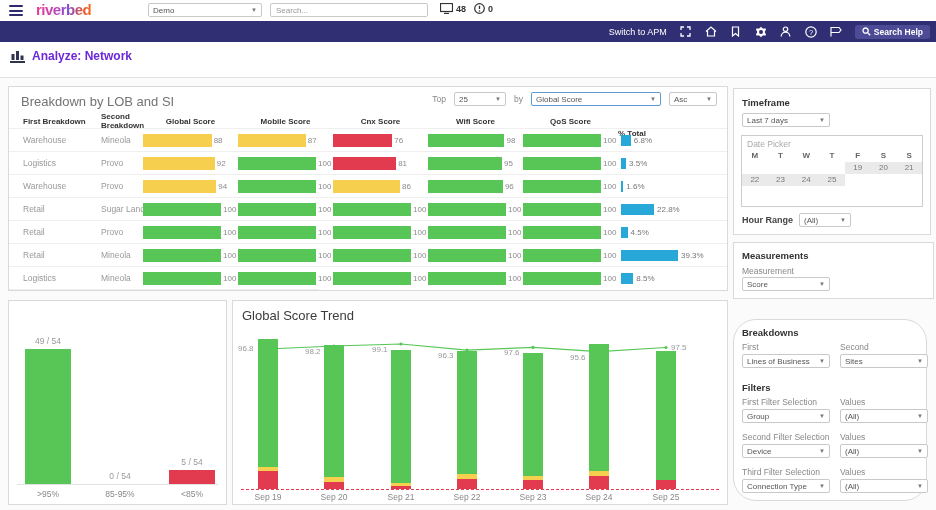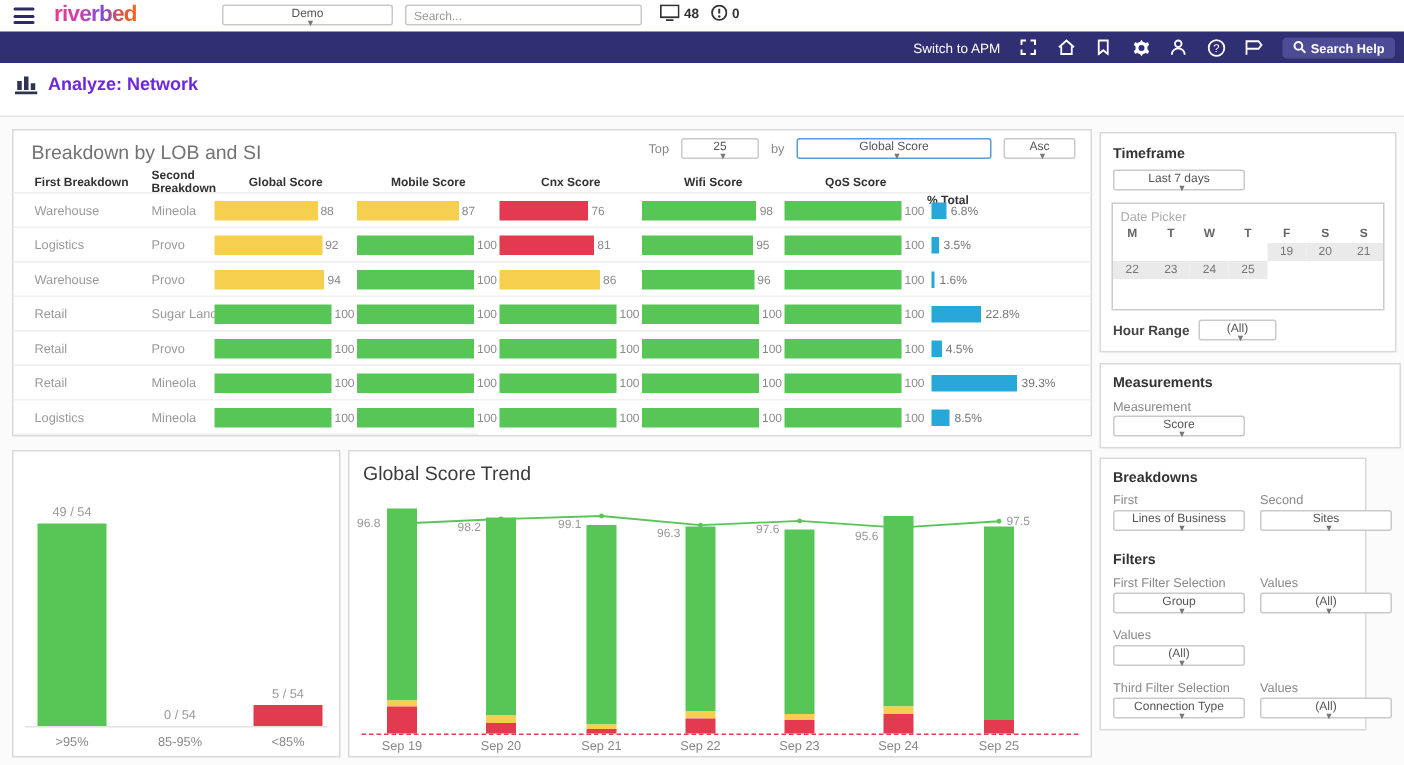--- a/index.html
+++ b/index.html
@@ -6,21 +6,21 @@
   html,body { width:936px; height:510px; font-family:"Liberation Sans", sans-serif; background:#fff; }
   body { position:relative; overflow:hidden; }
 
   
   .topbar { position:absolute; left:0; top:0; width:936px; height:21px; background:#fff; display:flex; align-items:center; }
   .hamburger { position:absolute; left:9px; top:5px; width:14px; height:11px; display:flex; flex-direction:column; justify-content:space-between; cursor:pointer; }
   .hamburger span { display:block; height:2px; background:#2d2b6b; border-radius:1px; }
   .logo { position:absolute; left:36px; top:1px; font-size:15px; font-weight:bold; letter-spacing:-0.5px;
           background:linear-gradient(90deg,#ea3a8d 0%,#c244b4 35%,#7e4cd8 58%,#e8542e 85%,#f66a1e 100%);
           -webkit-background-clip:text; background-clip:text; color:transparent; }
-  .sel { display:flex; align-items:center; justify-content:space-between; border:1px solid #c9c9c9; border-radius:2px; background:#fff; font-size:8px; color:#555; padding:0 4px; height:14px; cursor:pointer;flex-direction:column; }
+  .sel { display:flex; align-items:center; justify-content:space-between; border:1px solid #c9c9c9; border-radius:2px; background:#fff; font-size:8px; color:#555; padding:0 4px; height:14px; cursor:pointer; }
   .sel .caret { font-size:6px; color:#777; margin-left:4px; }
   .env-sel { position:absolute; left:148px; top:3px; width:114px; }
   .search-input { position:absolute; left:270px; top:3px; width:158px; height:14px; border:1px solid #c9c9c9; border-radius:2px; font-size:8px; color:#555; padding:0 5px; font-family:"Liberation Sans",sans-serif; }
   .search-input::placeholder { color:#999; }
   .top-ind { position:absolute; top:3px; display:flex; align-items:center; gap:3px; font-size:9px; font-weight:bold; color:#333; }
 
   
   .navbar { position:absolute; left:0; top:21px; width:936px; height:21px; background:#312f74; display:flex; align-items:center; justify-content:flex-end; gap:13px; padding-right:6px; }
   .navbar .switch { color:#fff; font-size:9px; cursor:pointer; }
   .nav-ic { width:12px; height:12px; display:flex; align-items:center; justify-content:center; cursor:pointer; }
@@ -54,21 +54,21 @@
   .c-total .v { font-size:8px; color:#777; margin-left:3px; }
   .h-first { width:92px; padding-left:14px; }
   .h-second { width:42px; }
   .h-score { width:95px; text-align:center; }
   .h-total { flex:1; text-align:left;margin-top:24px; }
   .t-stub { height:12px; width:310px; border-top:1px solid #efefef; }
 
   
   .sb-timeframe { left:733px; top:88px; width:198px; height:147px; }
   .sb-meas { left:733px; top:242px; width:201px; height:57px; }
-  .sb-filt { left:733px; top:305px; width:178px; height:182px; }
+  .sb-filt { left:733px; top:319px; width:194px; height:182px;border-radius:23px; }
   .sb-sec-title { font-size:9.5px; font-weight:bold; color:#333; }
   .sb-lbl { font-size:8.5px; color:#888; }
   .sb-sel { width:88px; height:14px; }
 
   .dp-box { position:absolute; left:7px; top:46px; width:182px; height:72px; border:1px solid #ccc; }
   .dp-lbl { font-size:8.5px; color:#aaa; margin:3px 0 1px 5px; }
   .cal { display:grid; grid-template-columns:repeat(7,1fr); }
   .cal div { height:12px; line-height:12px; text-align:center; font-size:8px; }
   .cal .dh { color:#666; font-weight:bold; }
   .cal .num { color:#777; cursor:pointer; }
@@ -501,20 +501,27 @@
         <div class="filt-col">
           <span class="sb-lbl">Values</span>
           <div class="sel sb-sel">
             <span>(All)</span>
             <span class="caret">▼</span>
           </div>
         </div>
       </div>
       <div class="filt-row">
         <div class="filt-col">
+          <span class="sb-lbl">Second Filter Selection</span>
+          <div class="sel sb-sel">
+            <span>Device</span>
+            <span class="caret">▼</span>
+          </div>
+        </div>
+        <div class="filt-col">
           <span class="sb-lbl">Values</span>
           <div class="sel sb-sel">
             <span>(All)</span>
             <span class="caret">▼</span>
           </div>
         </div>
       </div>
       <div class="filt-row">
         <div class="filt-col">
           <span class="sb-lbl">Third Filter Selection</span>

